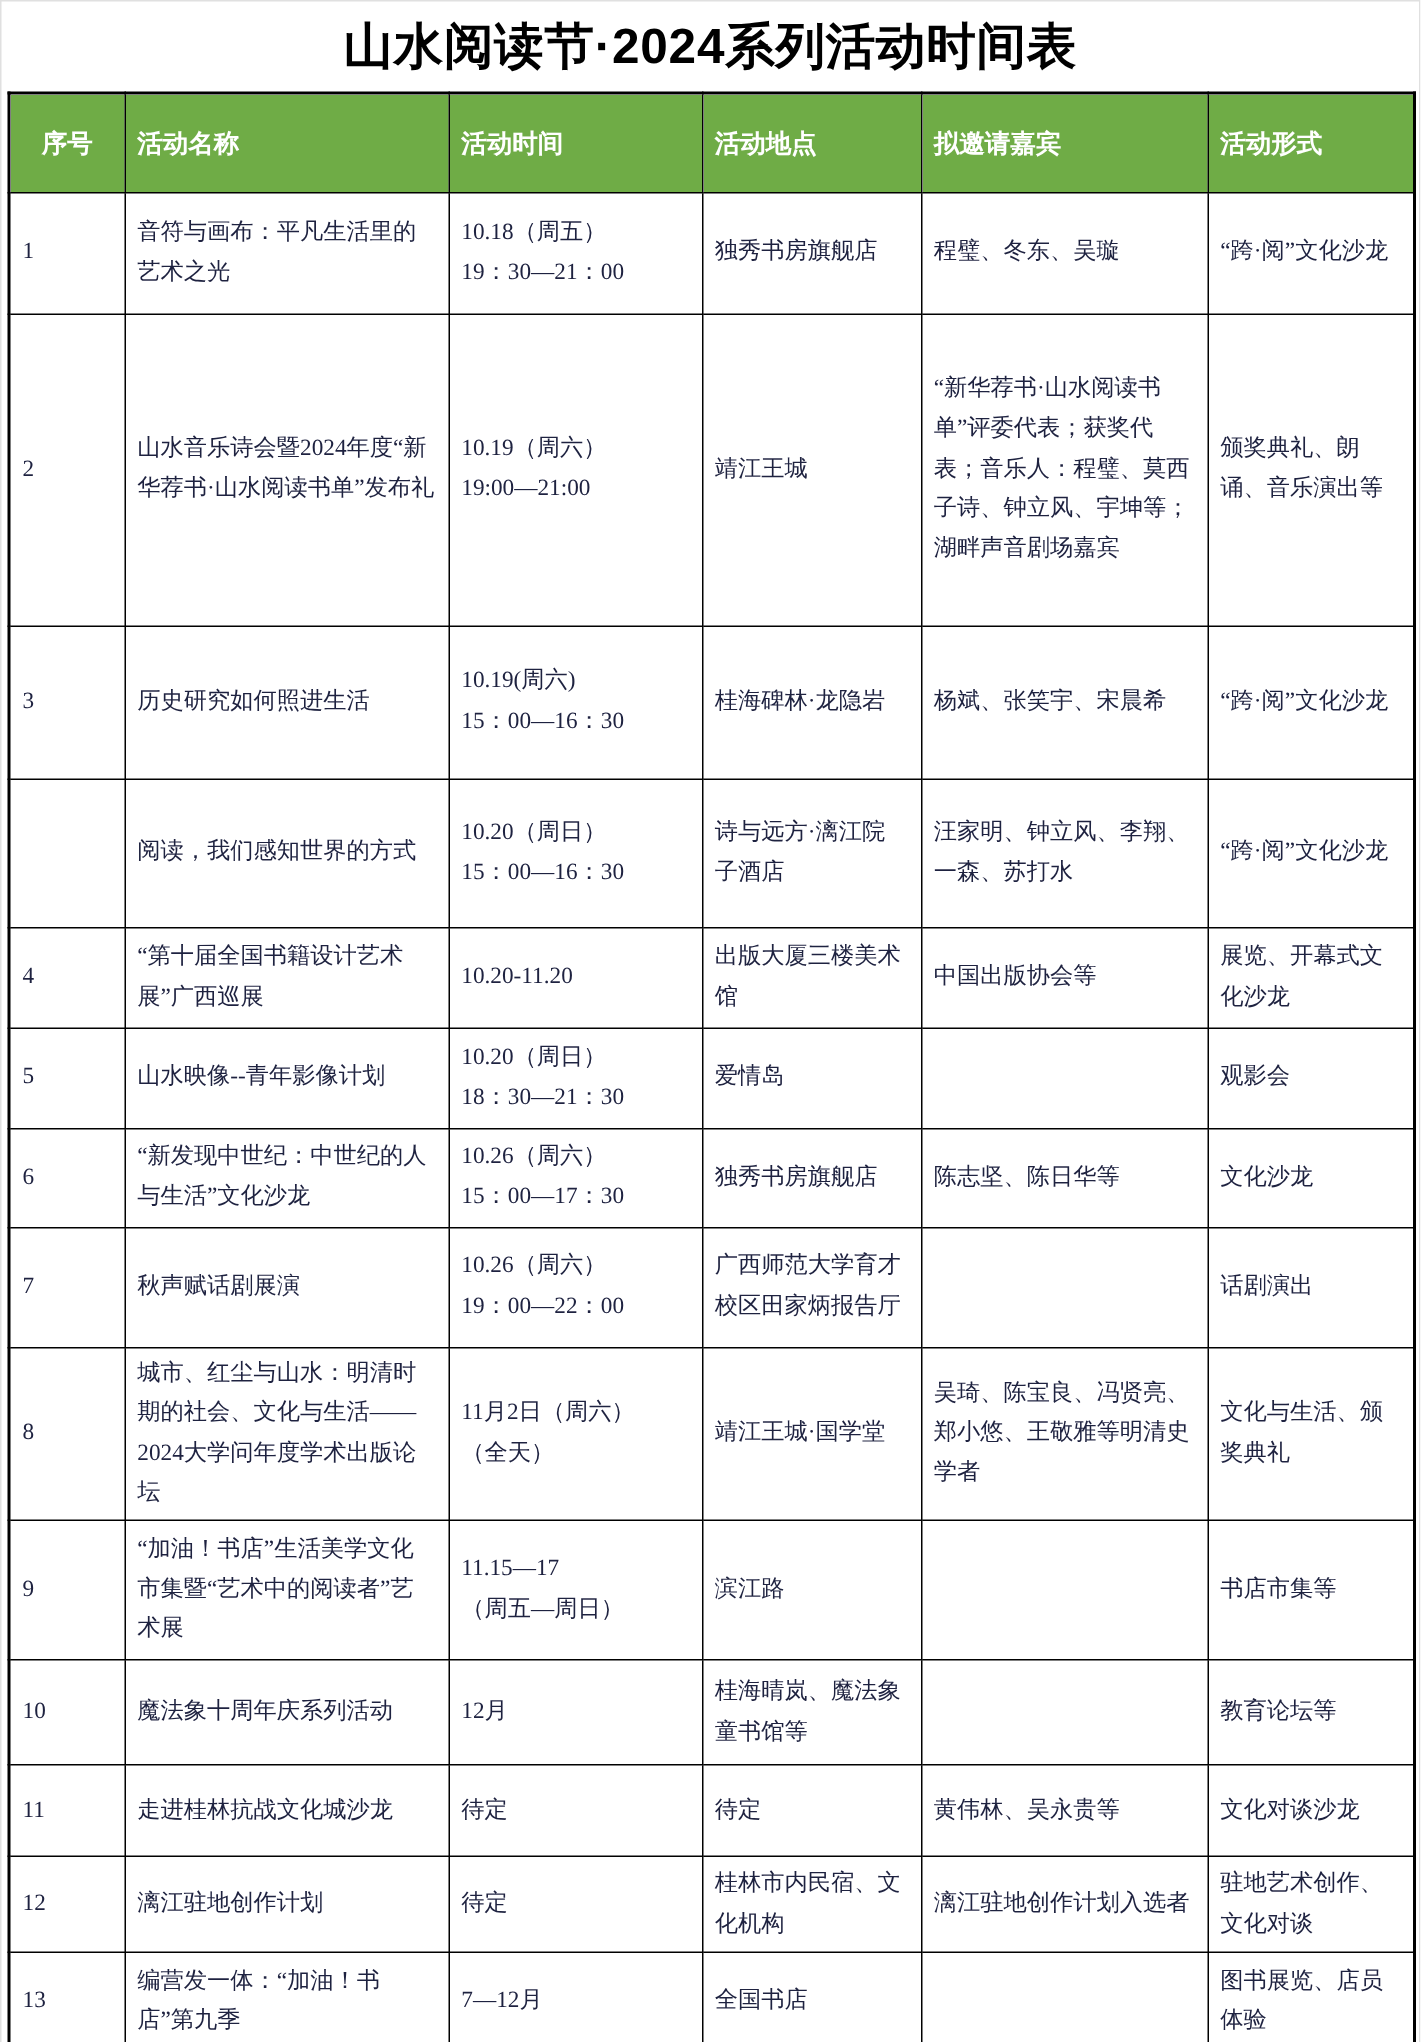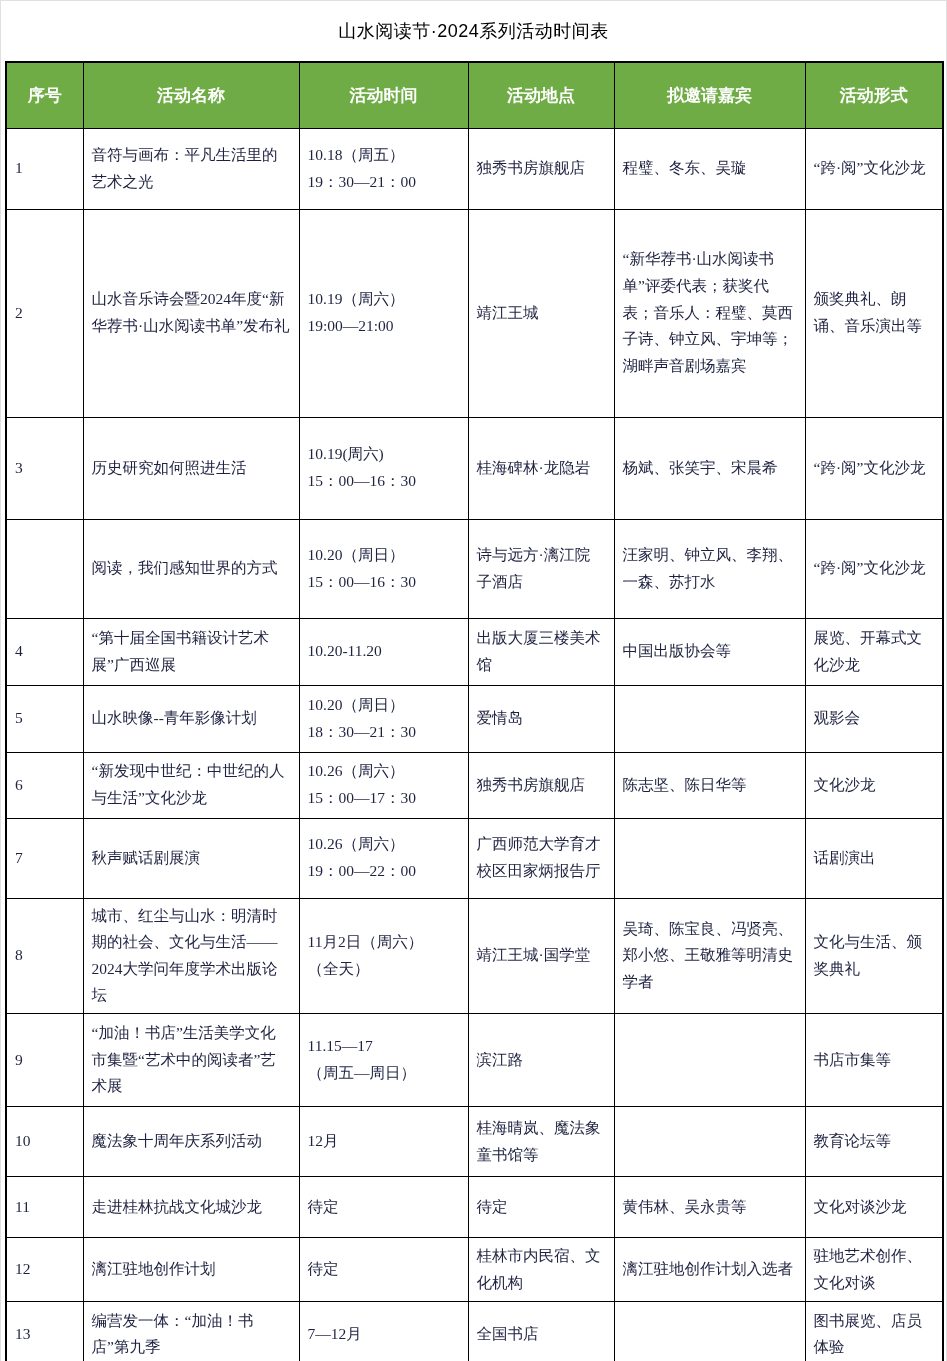--- a/index.html
+++ b/index.html
@@ -17,22 +17,22 @@
     background:#ffffff;
     border:1px solid #e0e0e0;
     font-family:"Liberation Serif","DejaVu Serif",serif;
   }
   .title{
     height:60px;
     display:flex;
     align-items:center;
     justify-content:center;
     font-family:"Liberation Sans","DejaVu Sans",sans-serif;
-    font-weight:normal;
-    font-size:18px;
+    font-weight:bold;
+    font-size:33px;
     color:var(--title-text);
     letter-spacing:0.5px;
   }
   table.schedule{
     border-collapse:collapse;
     table-layout:fixed;
     width:937px;
     margin:0 4px;
     border:2px solid var(--border-color);
   }
@@ -41,21 +41,21 @@
     vertical-align:middle;
     box-sizing:border-box;
     overflow:hidden;
   }
   table.schedule th{
     background:var(--header-bg);
     color:var(--header-text);
     font-family:"Liberation Sans","DejaVu Sans",sans-serif;
     font-weight:bold;
     font-size:17px;
-    text-align:center;
+    text-align:left;
     height:66px;
     padding:11px 8px;
   }
   table.schedule th.col-no{text-align:center;padding:0 2px;}
   table.schedule td{
     color:var(--body-text);
     font-size:15.5px;
     line-height:1.72;
     padding:4px 8px;
     text-align:left;

